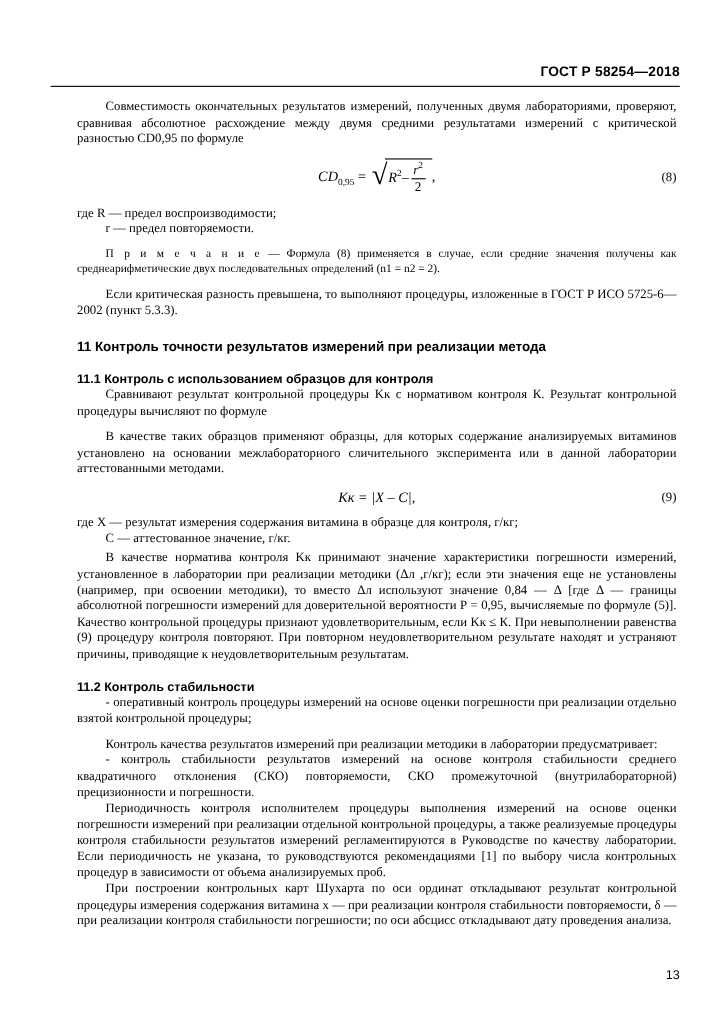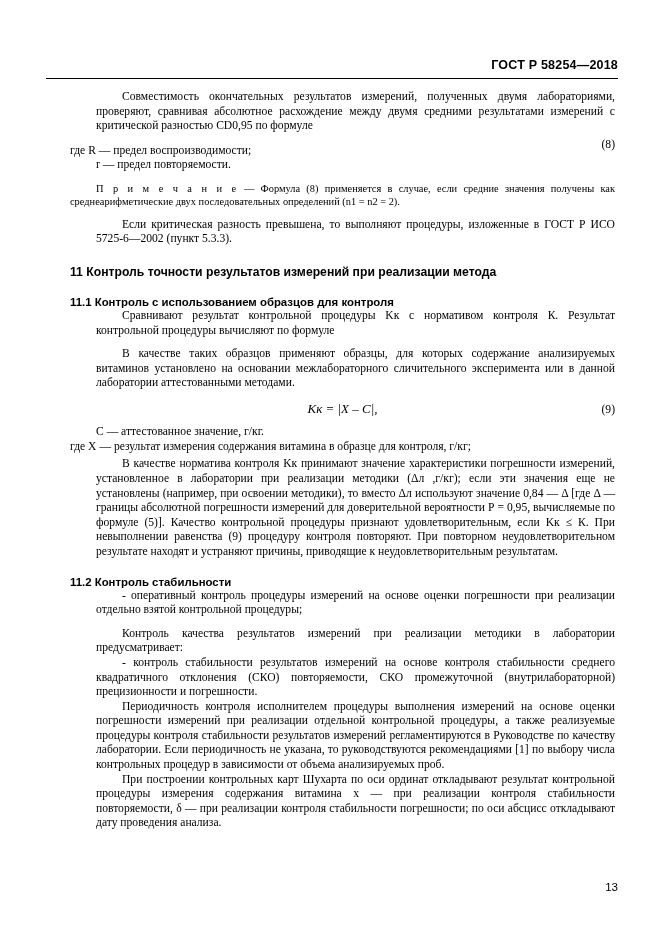--- a/index.html
+++ b/index.html
@@ -47,21 +47,20 @@
   }
   p {
     margin: 0 0 0 0;
     font-size: 11.6px;
     line-height: 14.6px;
     text-align: justify;
     font-family: "Liberation Serif", serif;
   }
   .indent {
     text-indent: 26px;
-    margin-left: 26px;
   }
   .gap-s { margin-top: 3px; }
   .gap-m { margin-top: 9px; }
 
   .formula-row {
     position: relative;
     margin-top: 10px;
     margin-bottom: 8px;
     text-align: center;
     font-size: 12px;
@@ -169,20 +168,28 @@
 <div class="page">
 
   <div class="header">ГОСТ Р 58254—2018</div>
   <div class="header-rule"></div>
 
   <div class="content">
 
     <p class="indent">Совместимость окончательных результатов измерений, полученных двумя лабораториями, проверяют, сравнивая абсолютное расхождение между двумя средними результатами измерений с критической разностью CD0,95 по формуле</p>
 
     <div class="formula-row">
+      <span class="math">
+        <span>CD</span><span class="sub">0,95</span>
+        <span style="font-style:normal">=</span>
+        <span class="sqrt">
+          <span class="radical">√</span>
+          <span class="radicand"><span>R</span><span class="sup">2</span><span style="font-style:normal">–</span><span class="frac"><span class="num"><span class="it">r</span><span class="sup">2</span></span><span class="den">2</span></span></span>
+        </span><span style="font-style:normal">,</span>
+      </span>
       <span class="formula-num">(8)</span>
     </div>
 
     <p><span>где</span> <span>R — предел воспроизводимости;</span></p>
     <p style="padding-left:26px">r — предел повторяемости.</p>
 
     <p class="note gap-m"><span class="sp">П р и м е ч а н и е</span> <span>— Формула (8) применяется в случае, если средние значения получены как среднеарифметические двух последовательных определений (n1 = n2 = 2).</span></p>
 
     <p class="indent gap-m">Если критическая разность превышена, то выполняют процедуры, изложенные в ГОСТ Р ИСО 5725-6—2002 (пункт 5.3.3).</p>
 
@@ -191,22 +198,22 @@
     <h3 class="subsection">11.1  Контроль с использованием образцов для контроля</h3>
 
     <p class="indent">Сравнивают результат контрольной процедуры Kк с нормативом контроля К. Результат контрольной процедуры вычисляют по формуле</p>
     <p class="indent gap-m">В качестве таких образцов применяют образцы, для которых содержание анализируемых витаминов установлено на основании межлабораторного сличительного эксперимента или в данной лаборатории аттестованными методами.</p>
 
     <div class="formula-row">
       <span class="math">Kк = |X – C|,</span>
       <span class="formula-num">(9)</span>
     </div>
 
+    <p>где X — результат измерения содержания витамина в образце для контроля, г/кг;</p>
     <p style="padding-left:26px">C — аттестованное значение, г/кг.</p>
-    <p>где X — результат измерения содержания витамина в образце для контроля, г/кг;</p>
 
     <p class="indent gap-s">В качестве норматива контроля Kк принимают значение характеристики погрешности измерений, установленное в лаборатории при реализации методики (Δл ,г/кг); если эти значения еще не установлены (например, при освоении методики), то вместо Δл используют значение 0,84 — Δ [где Δ — границы абсолютной погрешности измерений для доверительной вероятности Р = 0,95, вычисляемые по формуле (5)]. Качество контрольной процедуры признают удовлетворительным, если Kк ≤ К. При невыполнении равенства (9) процедуру контроля повторяют. При повторном неудовлетворительном результате находят и устраняют причины, приводящие к неудовлетворительным результатам.</p>
 
     <h3 class="subsection">11.2  Контроль стабильности</h3>
 
     <p class="indent">- оперативный контроль процедуры измерений на основе оценки погрешности при реализации отдельно взятой контрольной процедуры;</p>
     <p class="indent gap-m">Контроль качества результатов измерений при реализации методики в лаборатории предусматривает:</p>
     <p class="indent">- контроль стабильности результатов измерений на основе контроля стабильности среднего квадратичного отклонения (СКО) повторяемости, СКО промежуточной (внутрилабораторной) прецизионности и погрешности.</p>
     <p class="indent">Периодичность контроля исполнителем процедуры выполнения измерений на основе оценки погрешности измерений при реализации отдельной контрольной процедуры, а также реализуемые процедуры контроля стабильности результатов измерений регламентируются в Руководстве по качеству лаборатории. Если периодичность не указана, то руководствуются рекомендациями [1] по выбору числа контрольных процедур в зависимости от объема анализируемых проб.</p>
     <p class="indent">При построении контрольных карт Шухарта по оси ординат откладывают результат контрольной процедуры измерения содержания витамина x — при реализации контроля стабильности повторяемости, δ — при реализации контроля стабильности погрешности; по оси абсцисс откладывают дату проведения анализа.</p>

